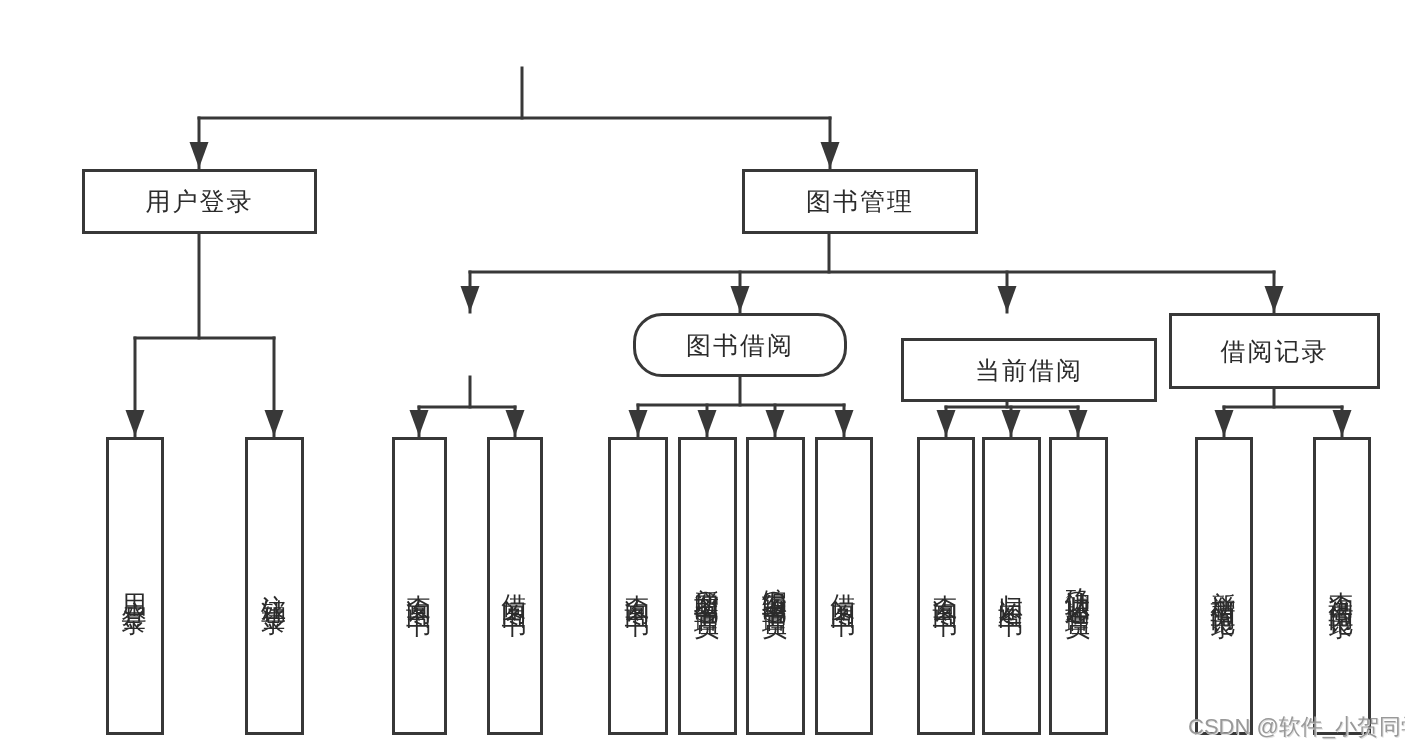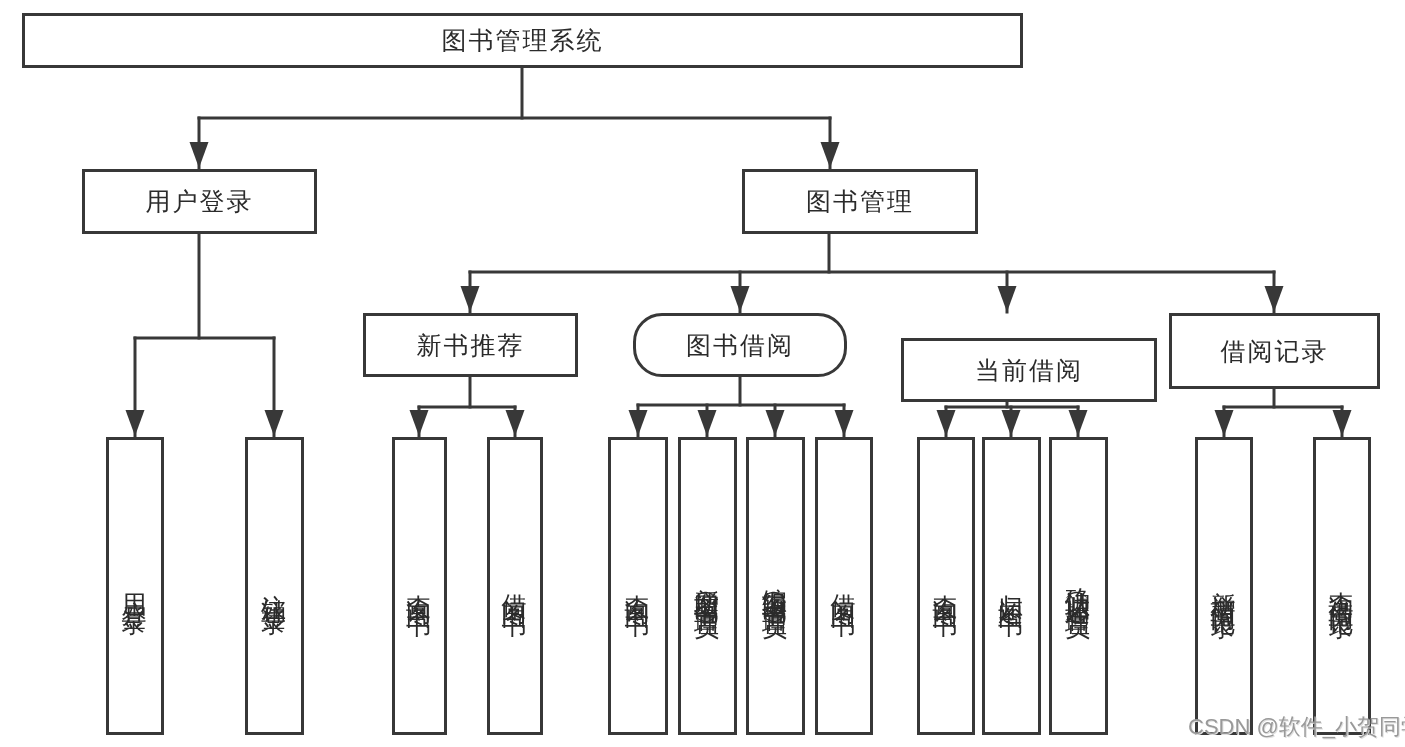--- a/index.html
+++ b/index.html
@@ -103,26 +103,24 @@
       <path d="M1011,407 V436" marker-end="url(#ah)"></path>
       <path d="M1078,407 V436" marker-end="url(#ah)"></path>
 
       <path d="M1274,377 V407"></path>
       <path d="M1224,407 H1342"></path>
       <path d="M1224,407 V436" marker-end="url(#ah)"></path>
       <path d="M1342,407 V436" marker-end="url(#ah)"></path>
     </g>
   </svg>
 
-  <div class="box" style="left:22px; top:13px; width:1001px; height:55px;">图书管理系统</div>
 
   <div class="box" style="left:82px; top:169px; width:235px; height:65px;">用户登录</div>
   <div class="box" style="left:742px; top:169px; width:236px; height:65px;">图书管理</div>
 
-  <div class="box" style="left:363px; top:313px; width:215px; height:64px;">新书推荐</div>
   <div class="box" style="left:633px; top:313px; width:214px; height:64px;border-radius:29px;">图书借阅</div>
   <div class="box" style="left:901px; top:313px; width:256px; height:64px;margin-top:25px;">当前借阅</div>
   <div class="box" style="left:1169px; top:313px; width:211px; height:76px;">借阅记录</div>
 
   <div class="vbox" style="left:106px; width:58px;">用户登录</div>
   <div class="vbox" style="left:245px; width:59px;">注销登录</div>
 
   <div class="vbox" style="left:392px; width:55px;">查询图书</div>
   <div class="vbox" style="left:487px; width:56px;">借阅图书</div>
 

